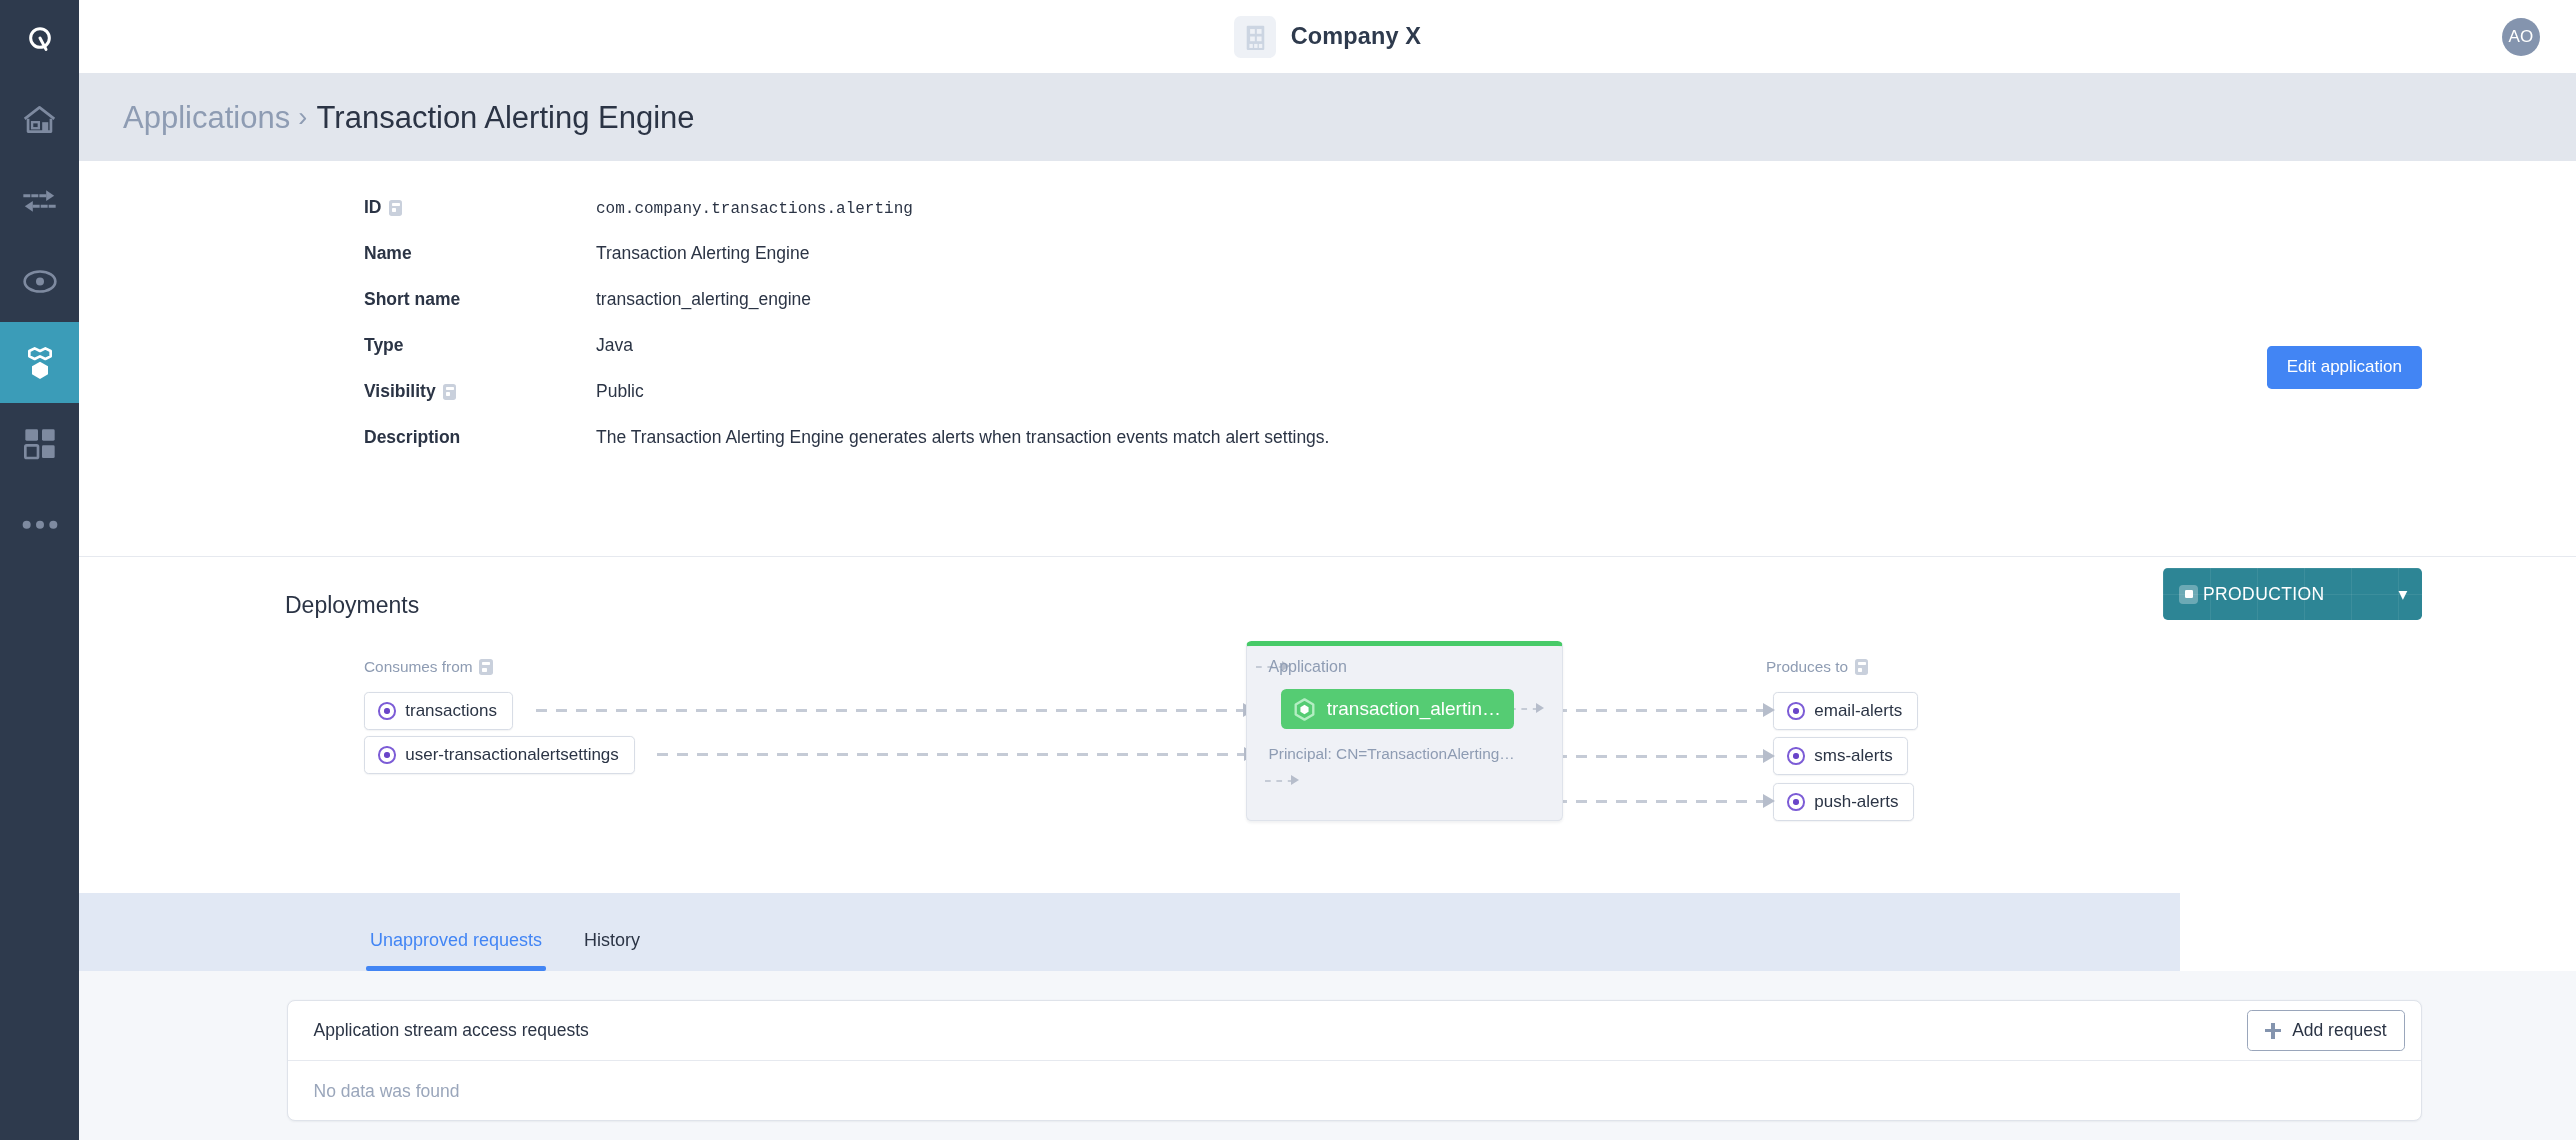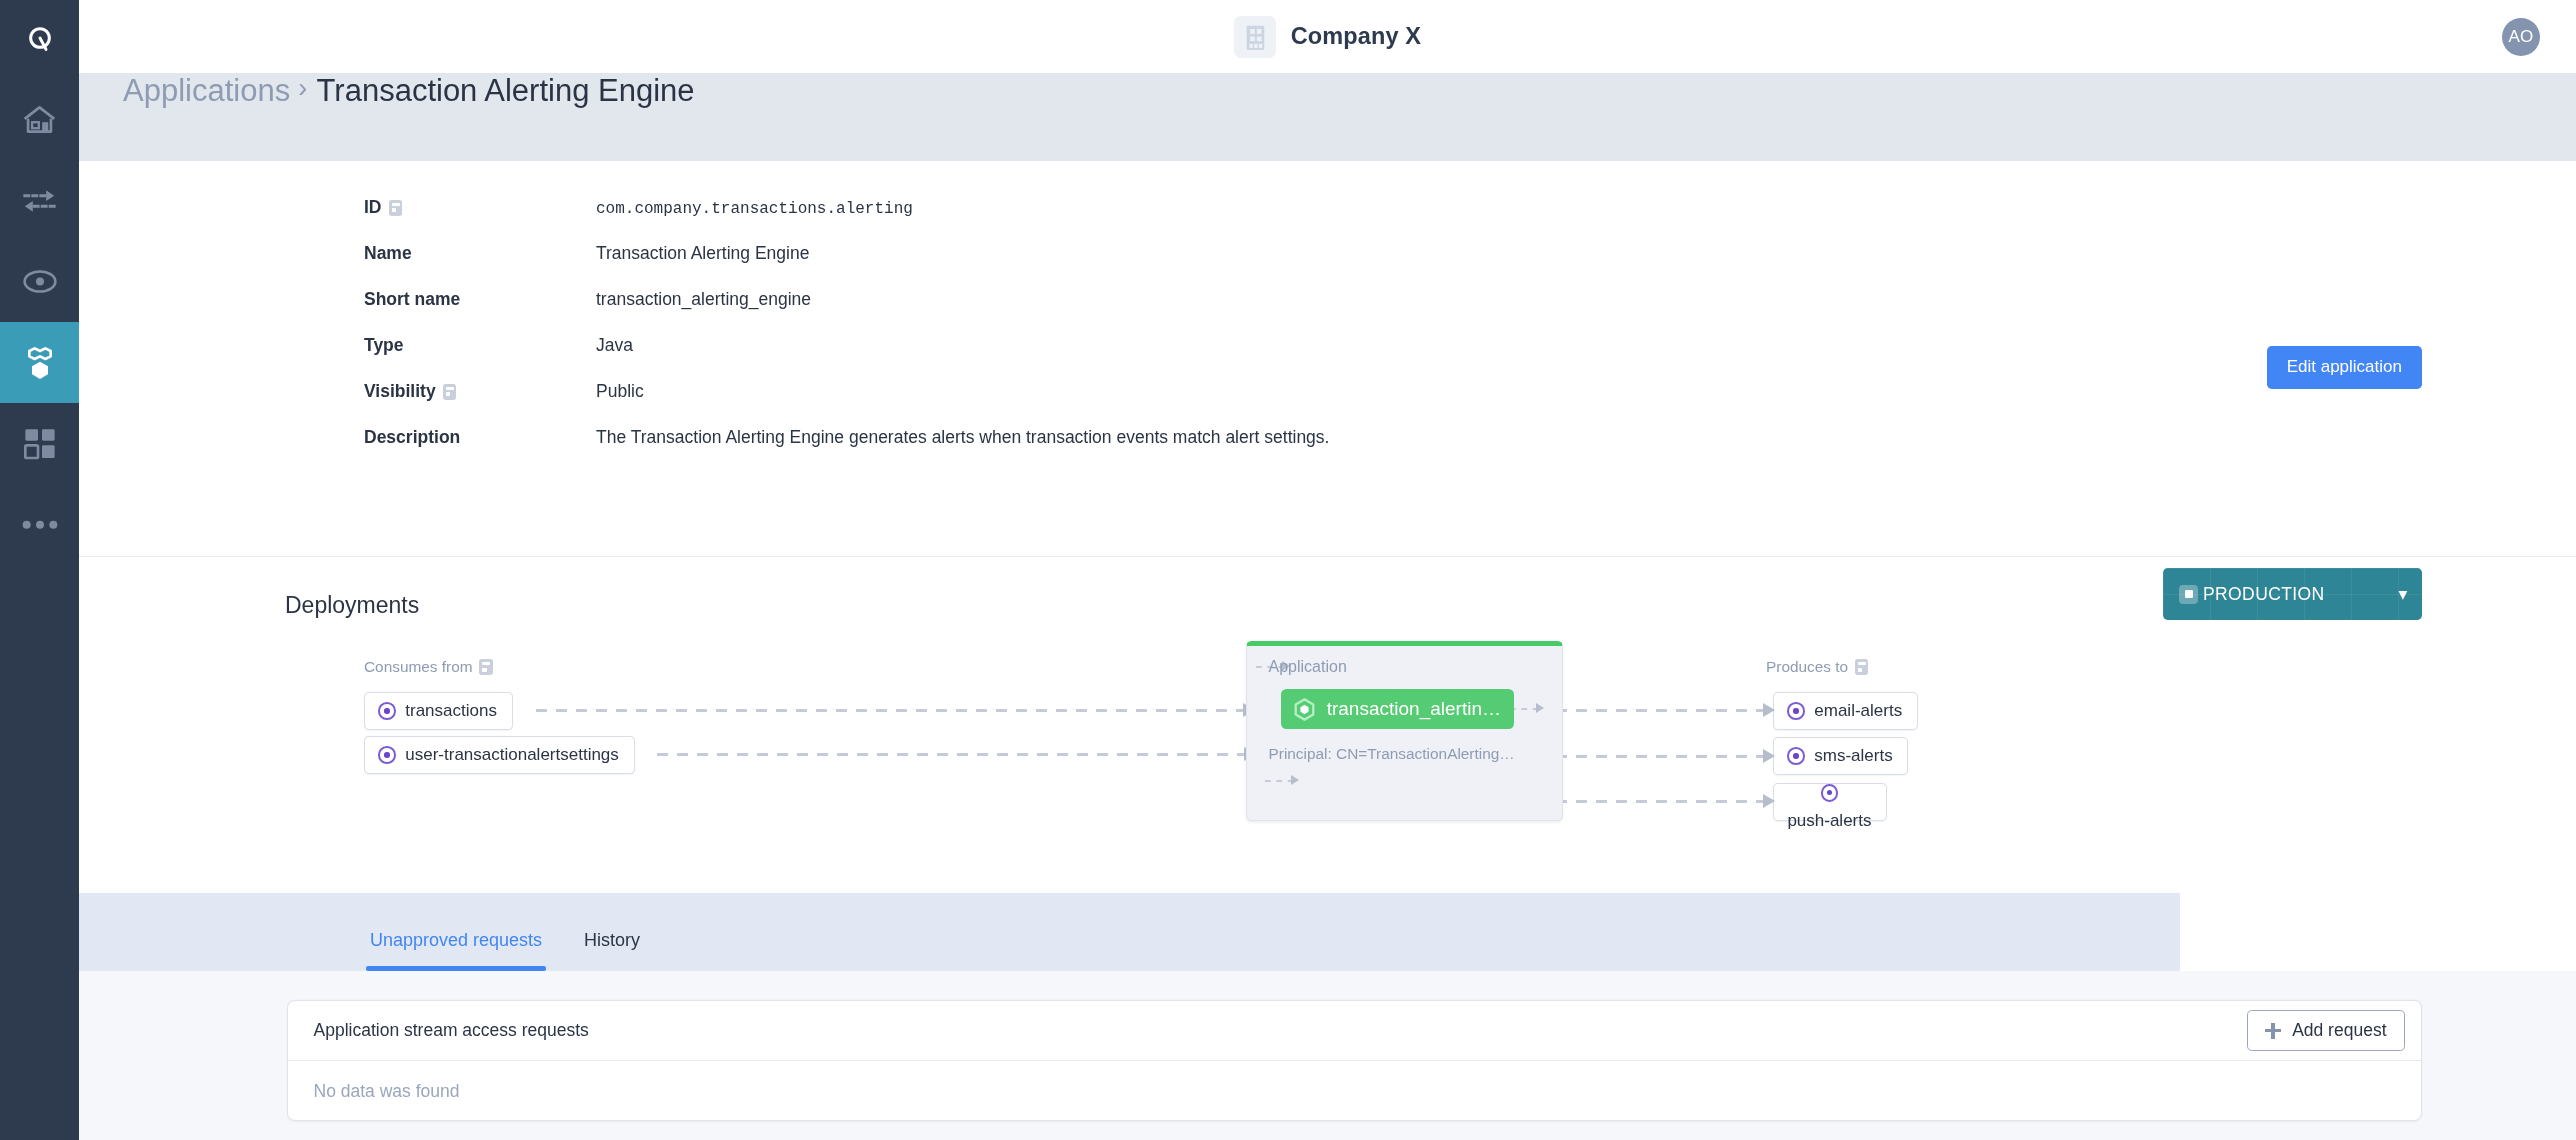--- a/index.html
+++ b/index.html
@@ -57,21 +57,21 @@
     display: flex; align-items: center; justify-content: center;
     font-size: 17px; letter-spacing: 0.3px;
     cursor: pointer;
   }
 
   
   #crumbband {
     position: absolute; left: 79px; top: 73px;
     width: 2497px; height: 89px;
     background: #e2e6ed;
-    display: flex; 
+    display: flex; align-items: center;
     padding-left: 44px;
   }
   #crumbband .crumb-link {
     font-size: 31px; color: #8e9cb3; cursor: pointer;
   }
   #crumbband .crumb-sep {
     font-size: 27px; color: #8e9cb3; margin: 0 9.4px 0 8px;
   }
   #crumbband .crumb-cur {
     font-size: 31px; color: #2b3445;
@@ -193,21 +193,21 @@
     width: 17.5px; height: 17.5px; border-radius: 50%;
     border: 2.7px solid #7c5cd6; flex: none;
     display: flex; align-items: center; justify-content: center;
   }
   .stream-ico i { width: 5.4px; height: 5.4px; border-radius: 50%; background: #6a45c9; display: block; }
 
   #chip-transactions { left: 285px; top: 34px; }
   #chip-usersettings { left: 285px; top: 78px; }
   #chip-email { left: 1694px; top: 34px; }
   #chip-sms  { left: 1694px; top: 79px; }
-  #chip-push { left: 1694px; top: 125px; flex-direction: column; }
+  #chip-push { left: 1694px; top: 125px; }
 
   
   .edge {
     position: absolute; height: 2.7px;
     background-image: linear-gradient(to right, #c5cbd6 0 10.7px, transparent 10.7px 20px);
     background-size: 20px 2.7px; background-repeat: repeat-x;
   }
   .edge .head {
     position: absolute; right: -10.7px; top: -6px;
     width: 0; height: 0;

